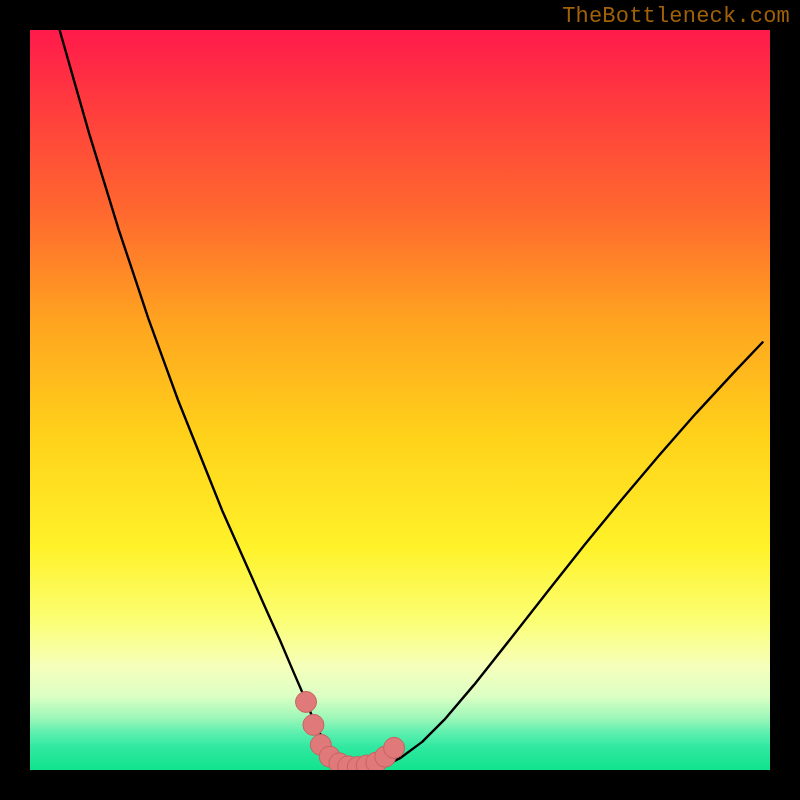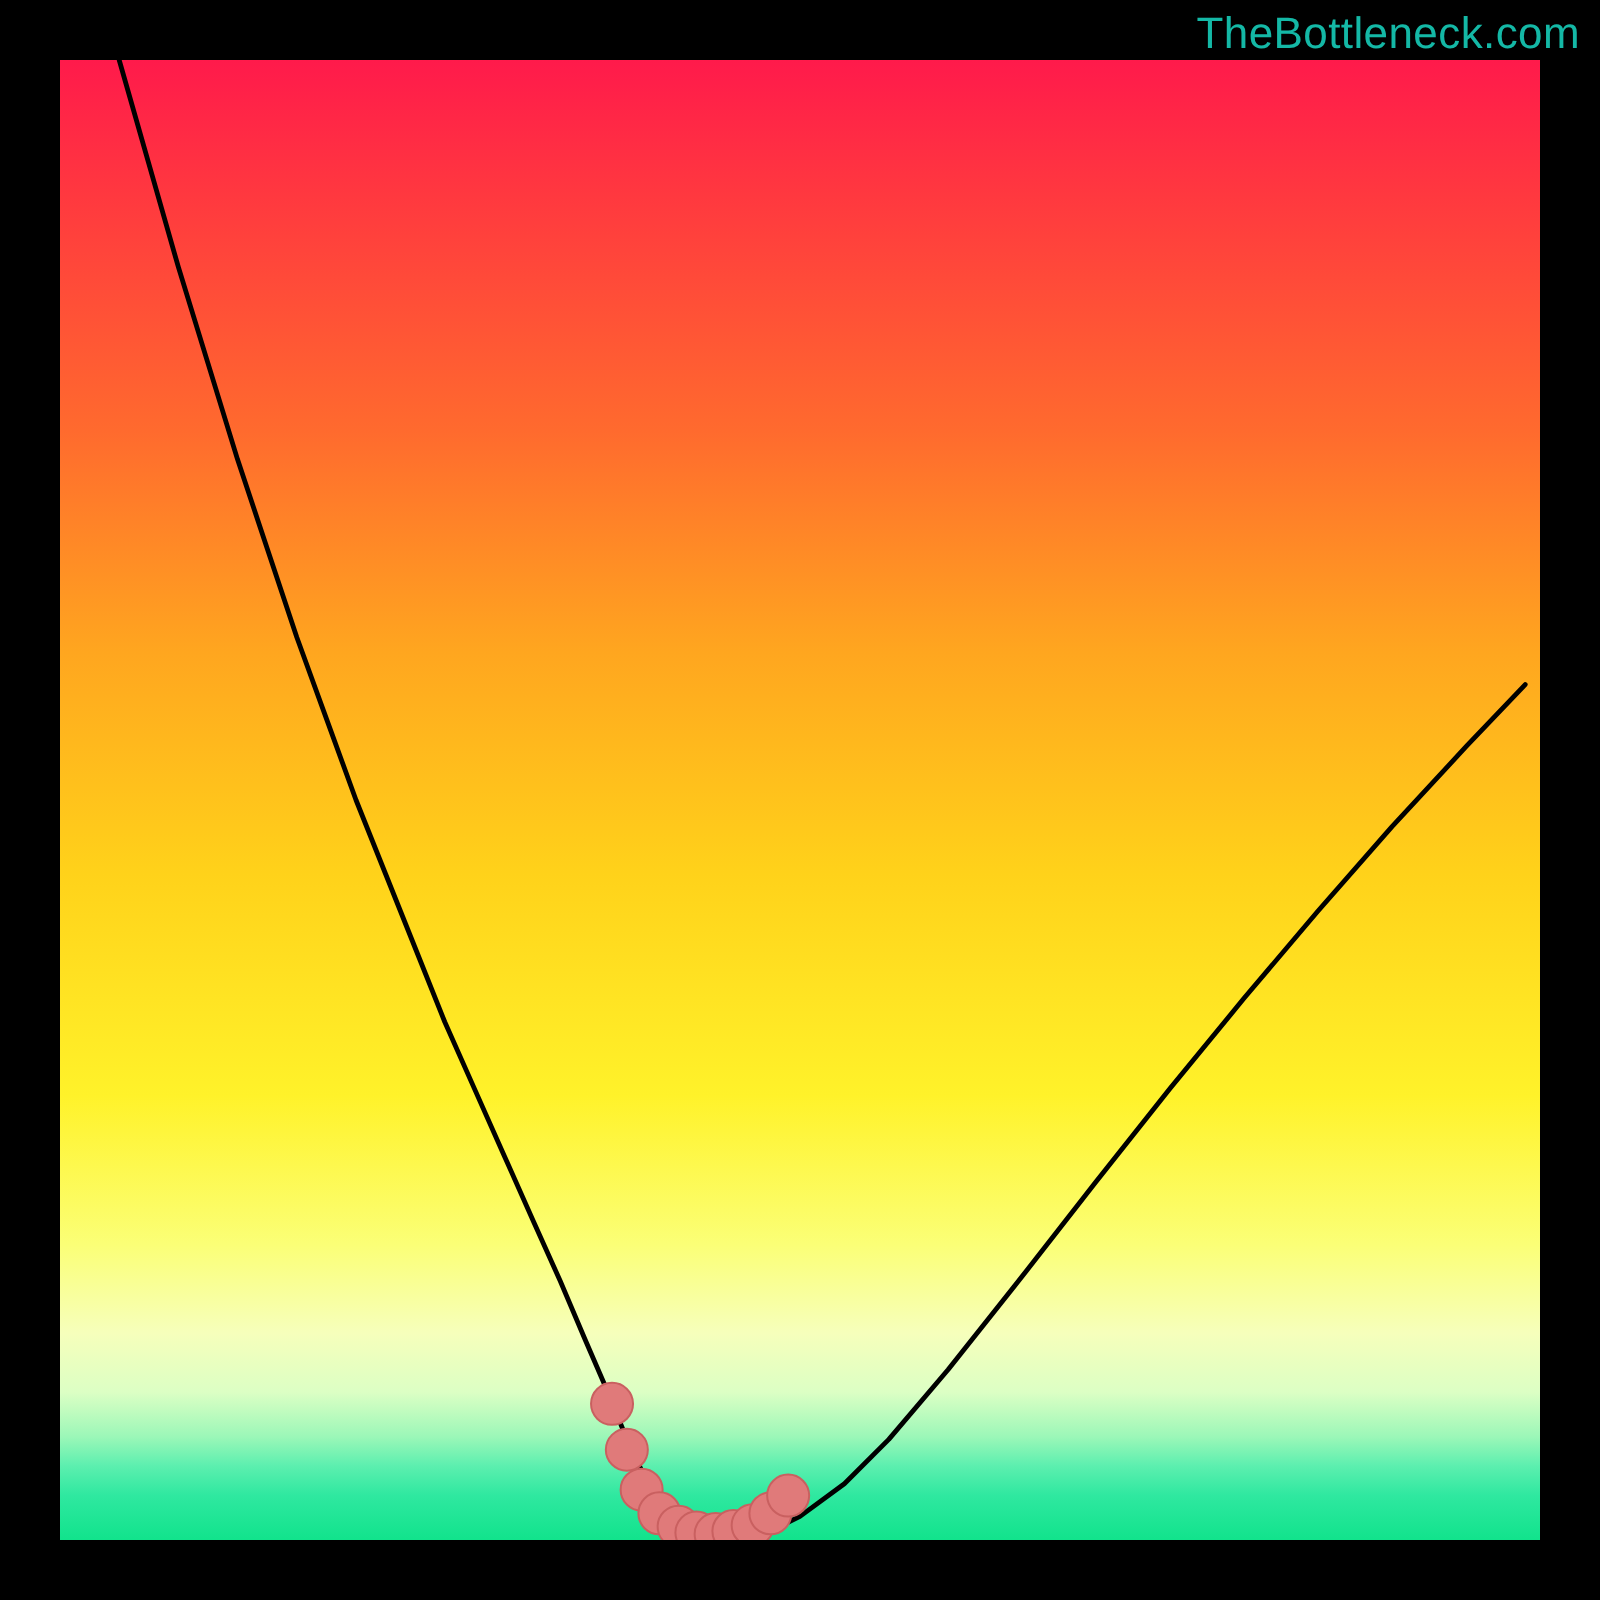--- a/index.html
+++ b/index.html
@@ -11,23 +11,23 @@
   .chart-stage {
     position: relative;
     width: 800px;
     height: 800px;
     background: #000;
   }
   .watermark {
     position: absolute;
     top: 4px;
     right: 10px;
-    color: #14b8a6;
+    color: #a16207;
     font-size: 22px;
-    font-family: Liberation Sans, sans-serif;
+    font-family: Liberation Mono, monospace;
     letter-spacing: 0.2px;
     z-index: 5;
   }
   .plot-area {
     position: absolute;
     left: 30px;
     top: 30px;
     width: 740px;
     height: 740px;
     overflow: hidden;

